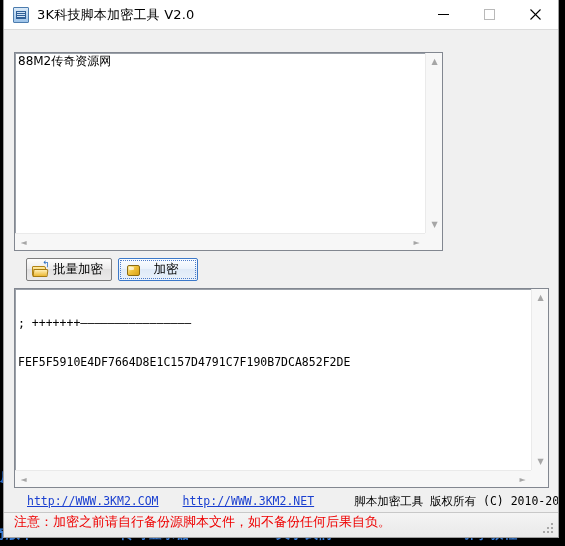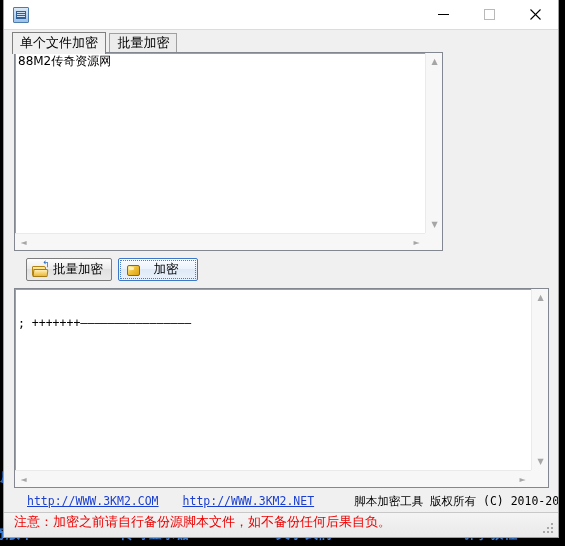--- a/index.html
+++ b/index.html
@@ -359,20 +359,21 @@
     <span class="bgnav" style="left:120px">传奇登录器</span>
     <span class="bgnav" style="left:276px">关于我们</span>
     <span class="bgnav" style="left:424px">GOM引擎教程</span>
   </div>
 </div>
 
 <div id="app-window">
 
   <div id="title-bar">
     <div id="app-icon"></div>
+    <div id="window-title">3K科技脚本加密工具 V2.0</div>
 
     <div id="win-controls">
       <div class="win-btn" id="btn-minimize">
         <svg width="11" height="11" viewBox="0 0 11 11">
           <line x1="0" y1="5.5" x2="11" y2="5.5" stroke="#000" stroke-width="1"></line>
         </svg>
       </div>
       <div class="win-btn" id="btn-maximize">
         <svg width="11" height="11" viewBox="0 0 11 11">
           <rect x="0.5" y="0.5" width="10" height="10" fill="none" stroke="#b9b9b9" stroke-width="1"></rect>
@@ -380,24 +381,20 @@
       </div>
       <div class="win-btn" id="btn-close">
         <svg width="11" height="11" viewBox="0 0 11 11">
           <line x1="0.5" y1="0.5" x2="10.5" y2="10.5" stroke="#000" stroke-width="1.1"></line>
           <line x1="10.5" y1="0.5" x2="0.5" y2="10.5" stroke="#000" stroke-width="1.1"></line>
         </svg>
       </div>
     </div>
   </div>
 
-  <div id="tab-strip">
-    <span class="tab active">单个文件加密</span>
-    <span class="tab">批量加密</span>
-  </div>
 
   <div class="textbox" id="source-box" style="left:10px; top:52px; width:429px; height:199px;">
     <div class="content cjk">88M2传奇资源网</div>
     <div class="vscroll">
       <div class="sb-arrow up">▲</div>
       <div class="sb-arrow down">▼</div>
     </div>
     <div class="hscroll">
       <div class="sb-arrow left">◄</div>
       <div class="sb-arrow right">►</div>
@@ -417,20 +414,21 @@
     <div class="cmd-btn" id="btn-encrypt">
       <span class="gold-icon"></span>
       <span class="btn-label">加密</span>
       <span class="focus-ring"></span>
     </div>
   </div>
 
   <div class="textbox" id="output-box" style="left:10px; top:288px; width:535px; height:200px;">
     <div class="content">
       <div>; +++++++————————————————</div>
+      <div>FEF5F5910E4DF7664D8E1C157D4791C7F190B7DCA852F2DE</div>
     </div>
     <div class="vscroll">
       <div class="sb-arrow up">▲</div>
       <div class="sb-arrow down">▼</div>
     </div>
     <div class="hscroll">
       <div class="sb-arrow left">◄</div>
       <div class="sb-arrow right">►</div>
     </div>
     <div class="sb-corner"></div>

